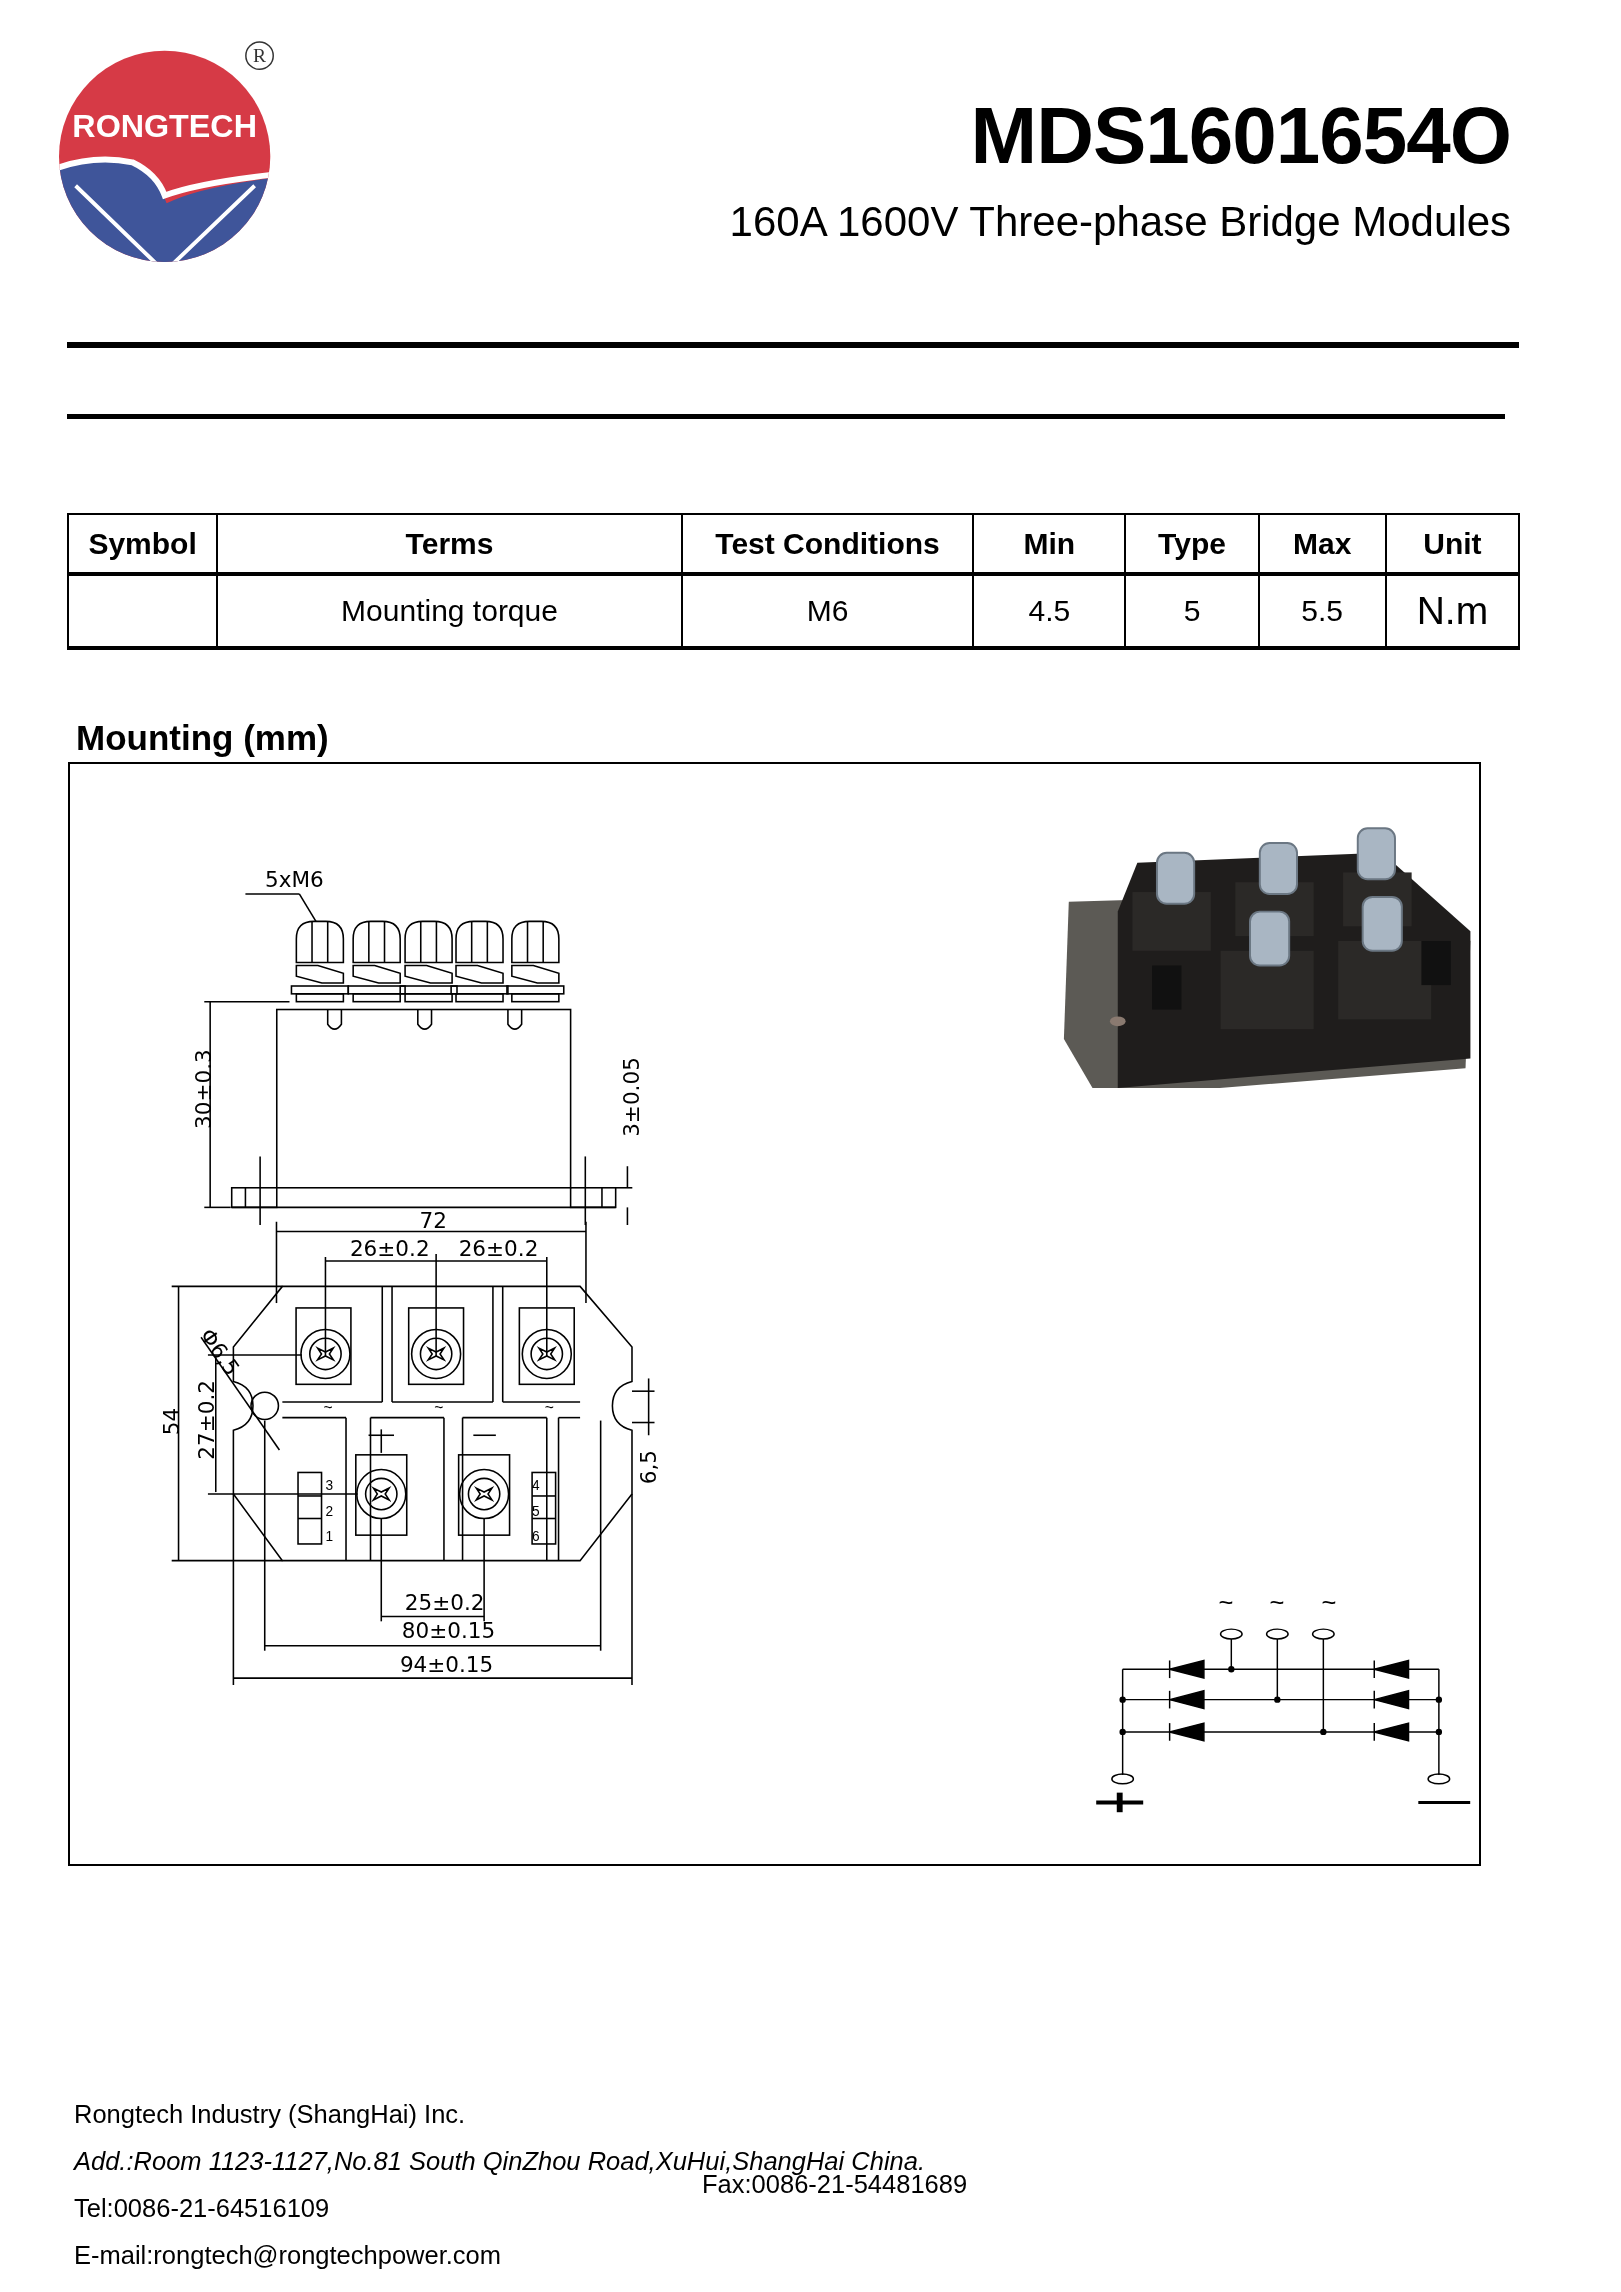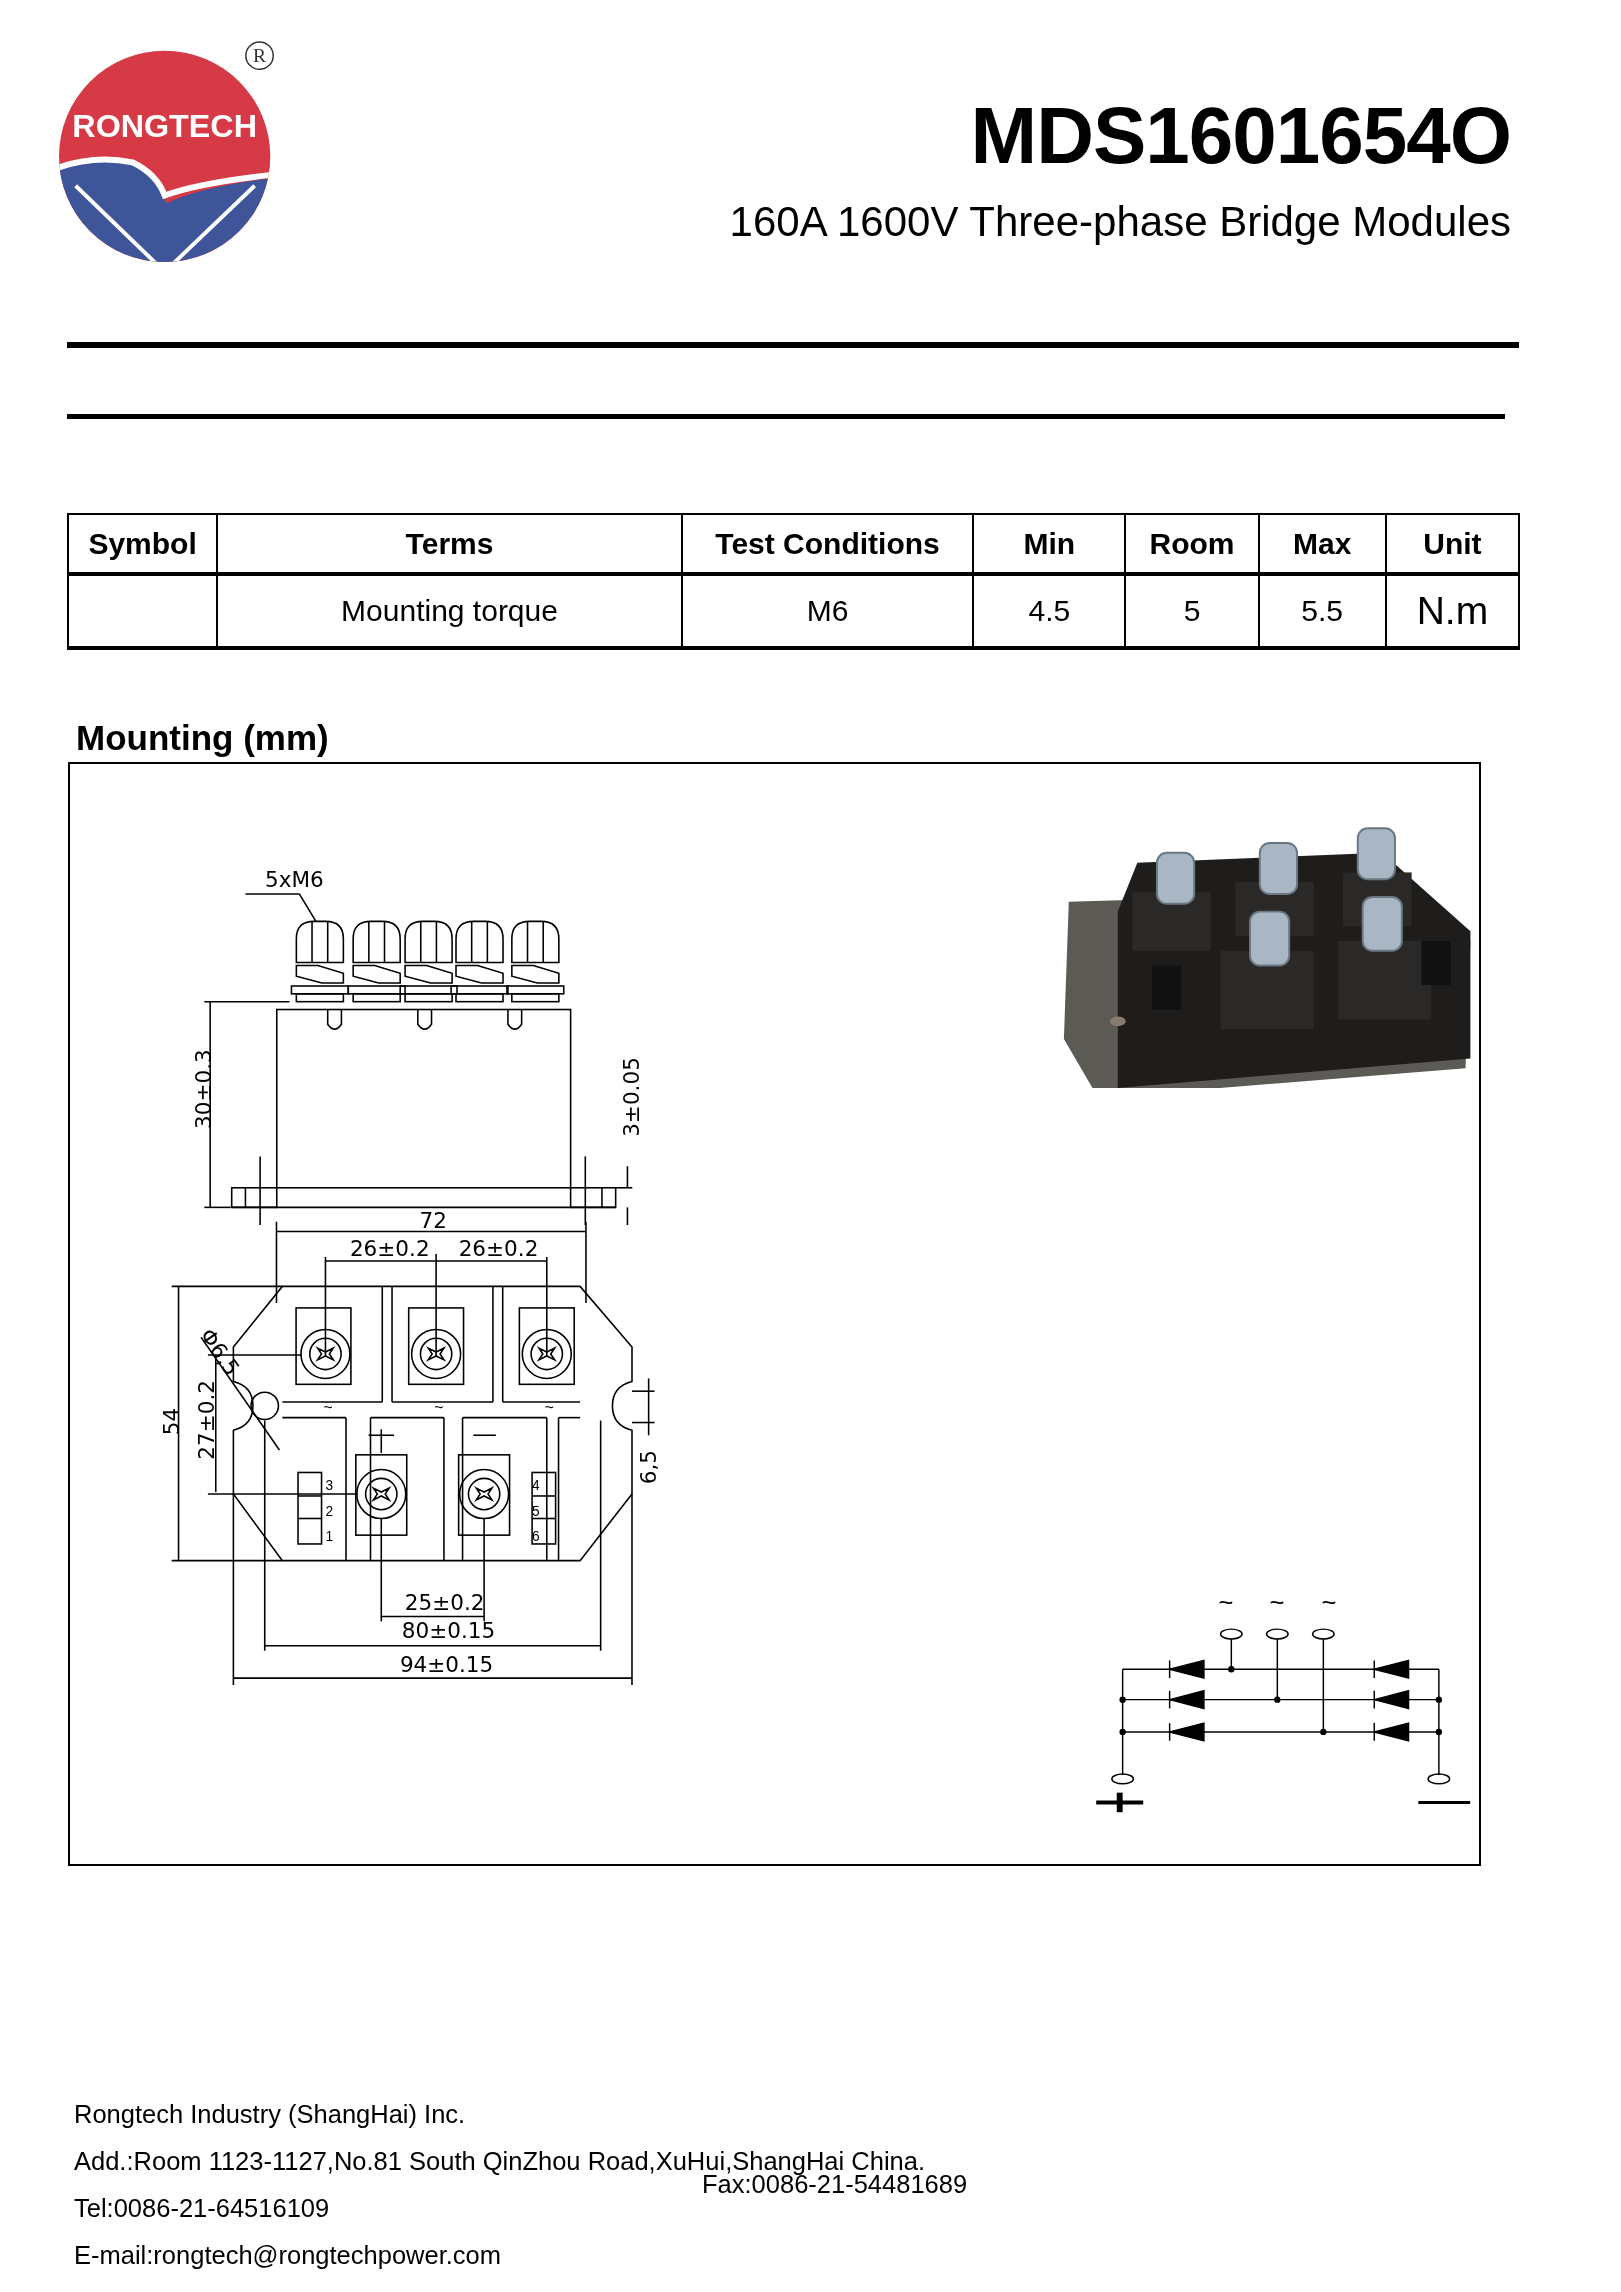--- a/index.html
+++ b/index.html
@@ -33,21 +33,21 @@
   #side-view { left: 98px; top: 843px; width: 765px; height: 382px; text-align: right; }
   #top-view { left: 98px; top: 1210px; width: 735px; height: 617px; }
   #photo { left: 1059px; top: 794px; width: 431px; height: 294px; }
   #schematic { left: 1059px; top: 1583px; width: 421px; height: 245px; }
 
   .dim { font-family: "DejaVu Sans", sans-serif; font-size: 22px; fill: #000; }
 
   
   .footer-line { font-size: 25.5px; left: 74px; white-space: nowrap; margin-top: 24px; }
   #footer-company { top: 2076px; }
-  #footer-address { top: 2123px; }
+  #footer-address { top: 2123px; font-style: italic; }
   #footer-tel { top: 2170px; }
   #footer-fax { left: 702px; top: 2170px; font-size: 25.5px; white-space: nowrap; }
   #footer-email { top: 2217px; }
 </style>
 </head>
 <body>
 
 <div id="logo" class="abs">
   <svg width="235" height="225" viewBox="0 0 240 230">
     <defs>
@@ -82,21 +82,21 @@
       <col style="width:133px">
       <col style="width:127px">
       <col style="width:133px">
   </colgroup>
   <thead>
     <tr>
       <th>Symbol</th>
       <th>Terms</th>
       <th>Test Conditions</th>
       <th>Min</th>
-      <th>Room</th>
+      <th>Type</th>
       <th>Max</th>
       <th>Unit</th>
     </tr>
   </thead>
   <tbody>
     <tr class="row-0">
       <td></td>
       <td>Mounting torque</td>
       <td>M6</td>
       <td>4.5</td>

